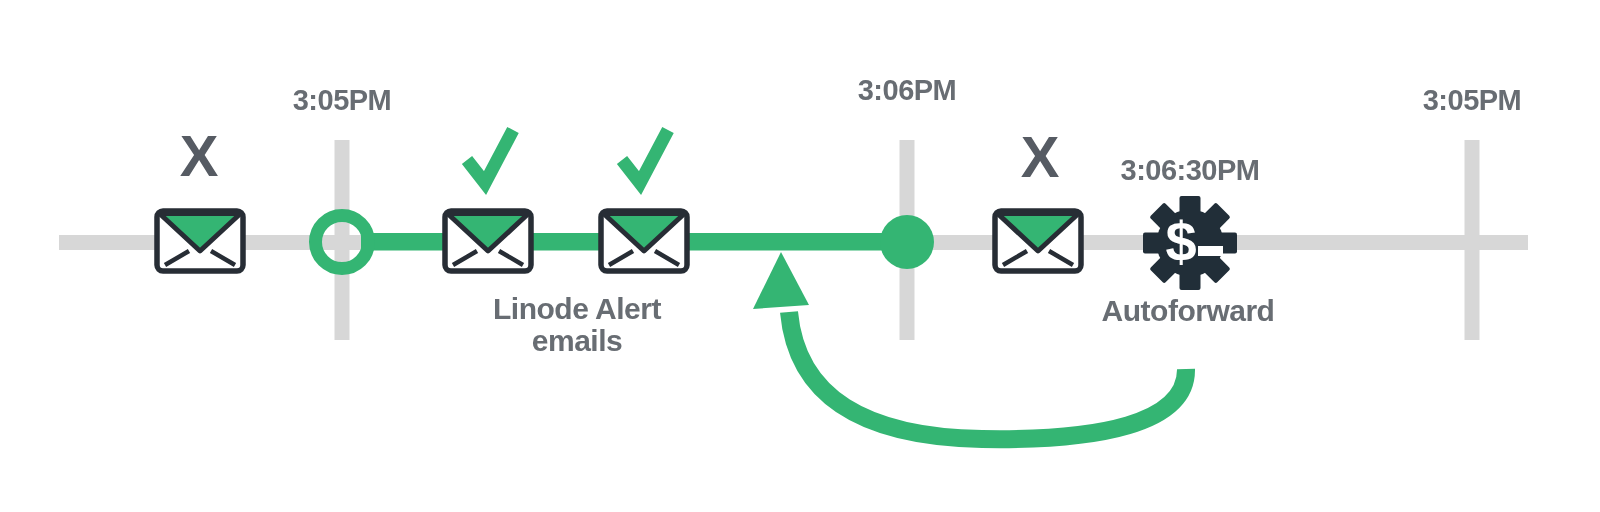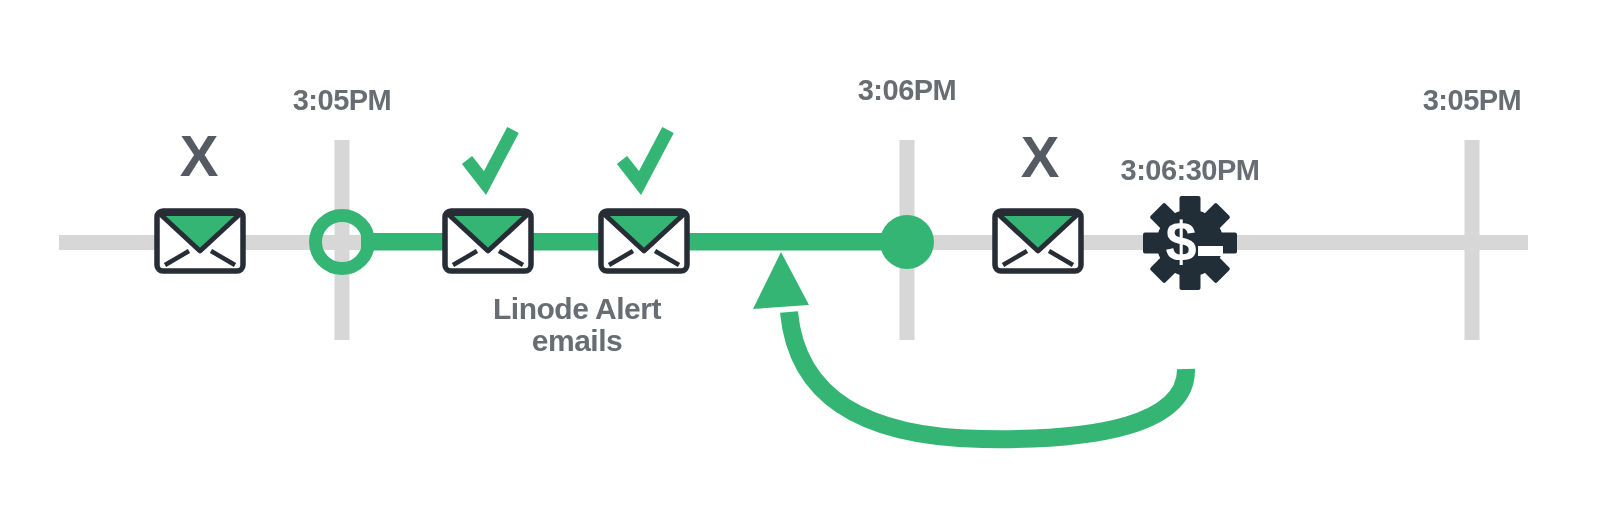--- a/index.html
+++ b/index.html
@@ -109,15 +109,16 @@
 
   <div class="xmark" style="left:199px;top:127px;">X</div>
   <div class="xmark" style="left:1040px;top:128px;">X</div>
 
   <div class="lbl2" style="left:565px;top:293px;margin-left:12px;">
     <span style="display:block">Linode Alert</span>
     <span style="display:block">emails</span>
   </div>
 
   <div class="lbl2" style="left:1188px;top:295px;">
+    <span style="display:block">Autoforward</span>
   </div>
 
 </div>
 
 </body></html>

